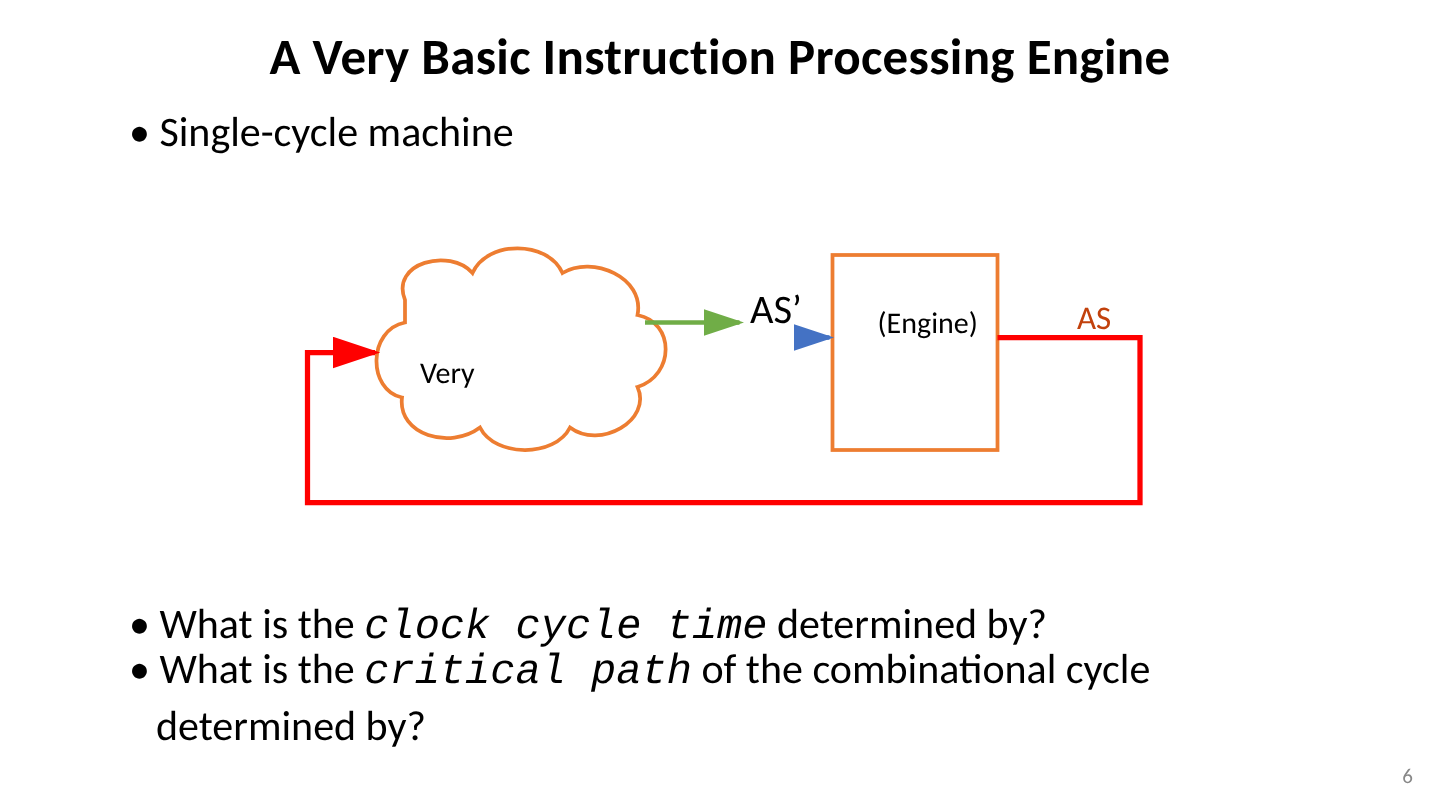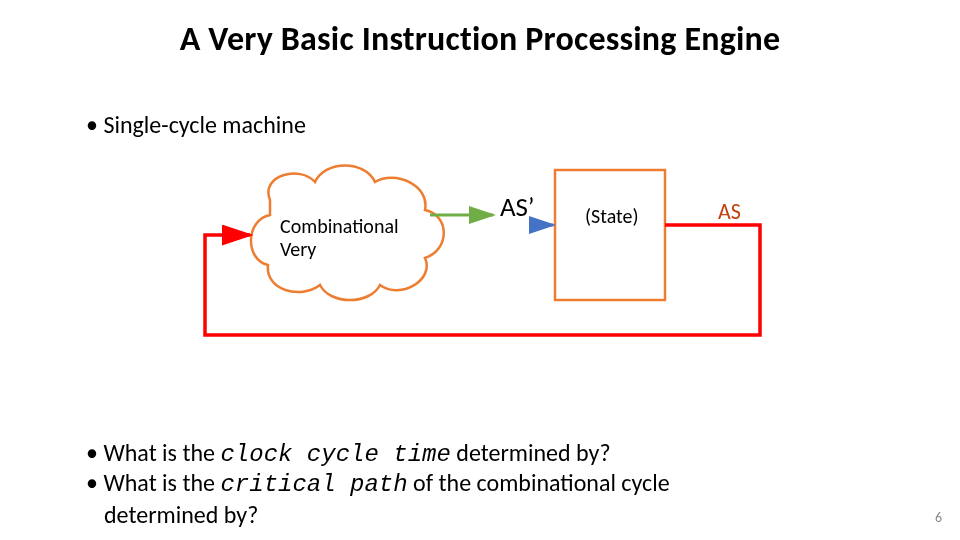--- a/index.html
+++ b/index.html
@@ -19,23 +19,22 @@
     left: 0;
     width: 100%;
     text-align: center;
     font-size: 34px;
     font-weight: 700;
     color: #000;
     letter-spacing: 0.2px;
   }
   .bullet {
     position: absolute;
-    font-size: 24px;
+    font-size: 28px;
     line-height: 1.25;
-    margin-top: 40px;
   }
   .bullet .dot {
     display: inline-block;
     vertical-align: top;
   }
   .bullet .txt {
     display: inline;
   }
   .sub-indent {
     display: block;
@@ -129,24 +128,24 @@
     <rect x="405" y="30" width="110" height="130" fill="#ffffff" stroke="#ED7D31" stroke-width="2.5"></rect>
 
     <line x1="280" y1="75" x2="343" y2="75" stroke="#70AD47" stroke-width="3" marker-end="url(#arrGreen)"></line>
 
     <line x1="385" y1="85" x2="403" y2="85" stroke="#4472C4" stroke-width="3" marker-end="url(#arrBlue)"></line>
 
     <path d="M515 85 L610 85 L610 195 L55 195 L55 95 L100 95" fill="none" stroke="#FF0000" stroke-width="3.5" marker-end="url(#arrRed)"></path>
   </svg>
 
   <div class="cloud-label">
-    <span>Combinational</span><br>
+    <br>
     <span>Very</span>
   </div>
-  <div class="state-label">(State)</div>
+  <div class="state-label">(Engine)</div>
   <div class="as-prime">AS’</div>
   <div class="as">AS</div>
 </div>
 
 <div class="bullet" style="left:86px; top:398px;">
   <span class="dot">•&nbsp;</span><span class="txt"><span>What is the </span><em class="it">clock cycle time</em><span> determined by?</span></span>
 </div>
 
 <div class="bullet" style="left:86px; top:428px;">
   <span class="dot">•&nbsp;</span><span class="txt"><span>What is the </span><em class="it">critical path</em><span> of the combinational cycle</span></span>

